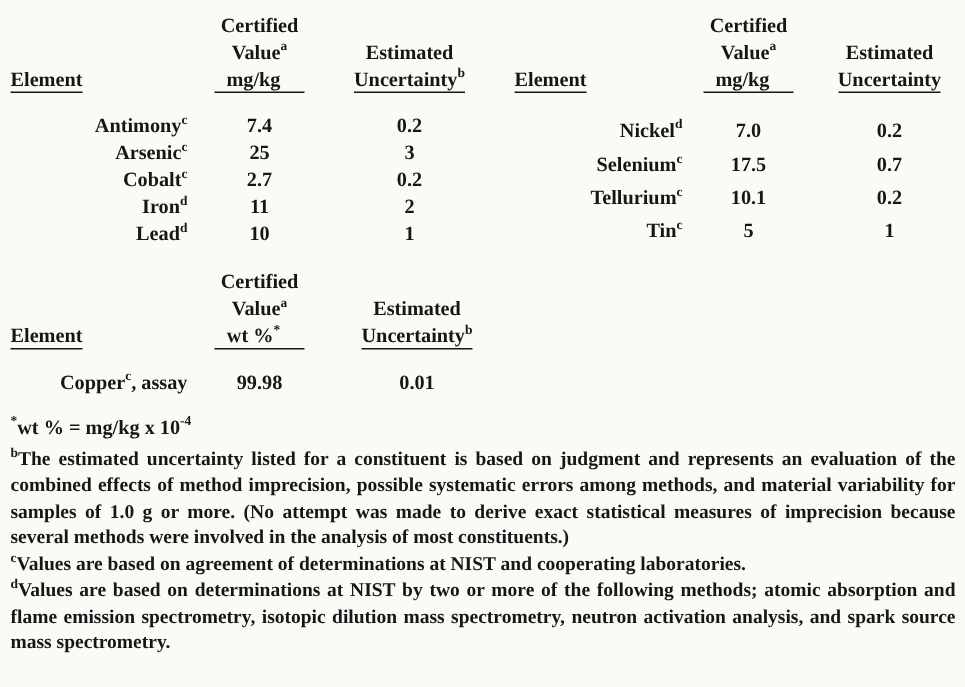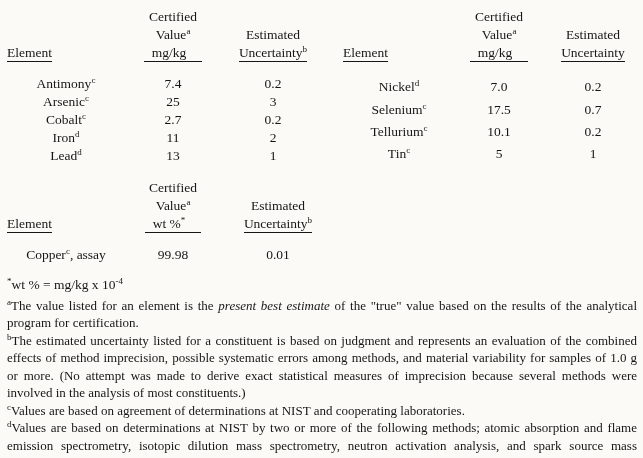--- a/index.html
+++ b/index.html
@@ -10,36 +10,36 @@
     font-family:"Liberation Serif", serif;
     overflow:hidden;
   }
   .page { padding:8px 5px 0 7px; }
   sup { font-size:9px; vertical-align:super; line-height:0; }
 
   .tables-row { display:flex; gap:18px; }
 
   table { border-collapse:collapse; table-layout:fixed; }
   th, td {
-    font-weight:normal; padding:0;
+    font-weight:bold; padding:0;
     font-size:13.5px; line-height:18px;margin-top:32px;
   }
   thead th { vertical-align:bottom; text-align:center; }
   th.el { text-align:left; }
-  td.el { text-align:center; white-space:nowrap; }
+  td.el { text-align:right; white-space:nowrap; }
   td.val, td.unc { text-align:center; }
   tbody tr:first-child td { padding-top:13px; }
   .u { border-bottom:1.3px solid #161616; display:inline-block; line-height:17px; }
   .u-wide { padding:0 16px 0 8px;text-align:center; }
   .hline { display:block; }
 
   .assay-table { margin-top:14px; }
 
   .footnotes { margin-top:12px; font-size:13px; line-height:17.5px; padding-right:1px; }
-  .footnotes p { margin:0; text-align:justify; }
+  .footnotes p { margin:0; text-align:justify;font-weight:bold; }
   p.fn-star { text-align:left; margin-bottom:3px; font-size:13.5px; }
   .fn-marker { vertical-align:super; font-size:9px; line-height:0; }
 </style>
 </head>
 <body>
 
 <div class="page">
 
   <div class="tables-row">
 
@@ -81,21 +81,21 @@
             <td class="val">2.7</td>
             <td class="unc">0.2</td>
           </tr>
           <tr>
             <td class="el">Iron<sup>d</sup></td>
             <td class="val">11</td>
             <td class="unc">2</td>
           </tr>
           <tr>
             <td class="el">Lead<sup>d</sup></td>
-            <td class="val">13</td>
+            <td class="val">10</td>
             <td class="unc">1</td>
           </tr>
         </tbody>
     </table>
 
     <table style="width:300px">
       <colgroup>
           <col style="width:112px">
           <col style="width:88px">
           <col style="width:100px">
@@ -168,19 +168,18 @@
         <tr>
           <td class="el">Copper<sup>c</sup>, assay</td>
           <td class="val">99.98</td>
           <td class="unc">0.01</td>
         </tr>
       </tbody>
   </table>
 
   <div class="footnotes">
     <p class="fn-star"><span class="fn-marker">*</span><span>wt % = mg/kg x 10</span><sup>-4</sup></p>
-    <p><span class="fn-marker">a</span><span>The value listed for an element is the </span><i>present best estimate</i><span> of the "true" value based on the results of the analytical program for certification.</span></p>
     <p><span class="fn-marker">b</span><span>The estimated uncertainty listed for a constituent is based on judgment and represents an evaluation of the combined effects of method imprecision, possible systematic errors among methods, and material variability for samples of 1.0 g or more.  (No attempt was made to derive exact statistical measures of imprecision because several methods were involved in the analysis of most constituents.)</span></p>
     <p><span class="fn-marker">c</span><span>Values are based on agreement of determinations at NIST and cooperating laboratories.</span></p>
     <p><span class="fn-marker">d</span><span>Values are based on determinations at NIST by two or more of the following methods; atomic absorption and flame emission spectrometry, isotopic dilution mass spectrometry, neutron activation analysis, and spark source mass spectrometry.</span></p>
   </div>
 
 </div>
 
 </body></html>

